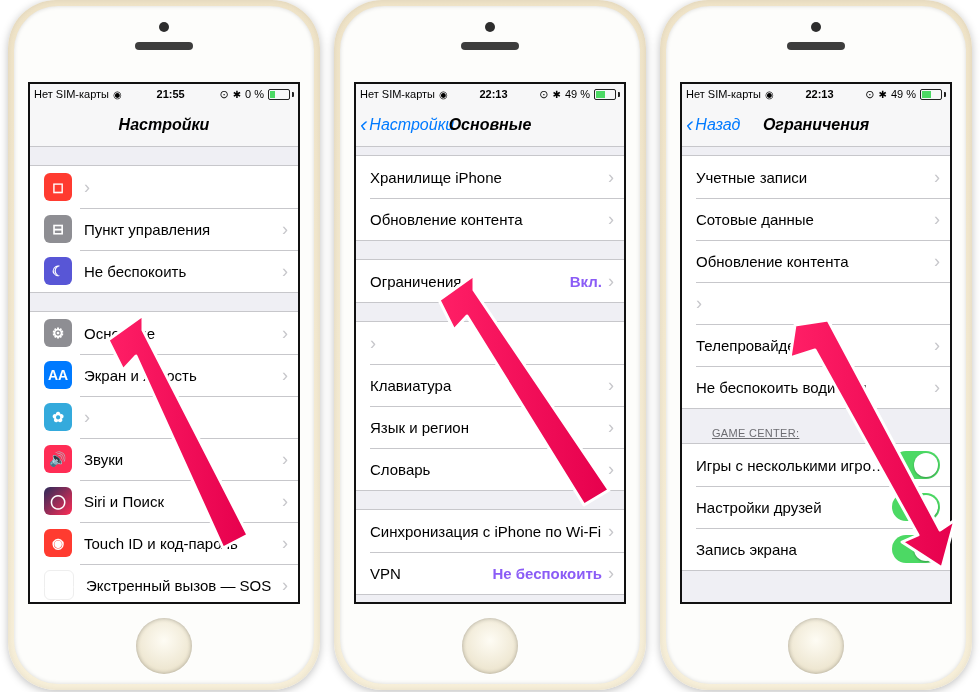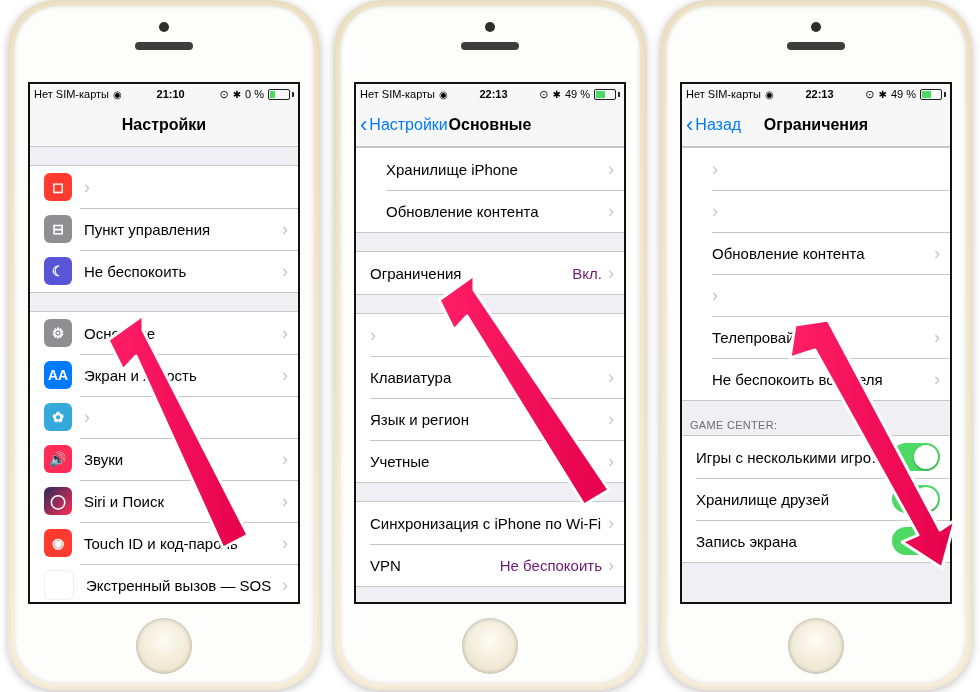--- a/index.html
+++ b/index.html
@@ -105,65 +105,67 @@
   .batt-cap { width:2px;height:5px;background:#222;border-radius:0 1px 1px 0;}
   
   .navbar {
     height: 42px;
     background: #f7f7f8;
     border-bottom:1px solid #c7c7cb;
     display:flex;
     align-items:center;
     position:relative;
     font-size:16px;
+    font-style:italic;
   }
   .nav-back {
     display:flex;align-items:center;color:#007aff;padding-left:4px;gap:2px;
     cursor:pointer;
   }
   .nav-back .chev {font-size:22px;line-height:1;}
   .nav-title {
     position:absolute;left:0;right:0;text-align:center;font-weight:600;pointer-events:none;
   }
   
   .list { }
   .group {
     margin-top: 18px;
     background:#fff;
     border-top:1px solid #c7c7cb;
     border-bottom:1px solid #c7c7cb;
   }
-  .group.first { margin-top: 0; padding-left: 16px; }
+  .group.first { margin-top: 8px; }
   .group-header {
     font-size:11px;
     color:#6d6d72;
-    padding: 18px 8px 4px;
+    padding: 18px 30px 4px;
     text-transform: uppercase;
     letter-spacing:.3px;
+    text-decoration:underline;
   }
   .row {
     display:flex;
     align-items:center;
     height:42px;
     padding-left:14px;
     padding-right:10px;
     position:relative;
   }
   .row + .row::before {
     content:"";
     position:absolute;
     top:0;left:14px;right:0;height:1px;background:#c7c7cb;
   }
   .row.has-icon + .row.has-icon::before { left:50px; }
   .row .icon {
     width:28px;height:28px;border-radius:6px;margin-right:12px;flex:0 0 28px;
     display:flex;align-items:center;justify-content:center;color:#fff;font-size:14px;font-weight:600;
   }
   .row .label { flex:1 1 auto; font-size:15px; color:#000; overflow:hidden;text-overflow:ellipsis;white-space:nowrap;}
-  .row .value { color:#701a75;font-size:15px;margin-right:6px;}
+  .row .value { color:#8b5cf6;font-size:15px;margin-right:6px;font-weight:bold;}
   .row .chev-r { color:#c7c7cb;font-size:18px;}
   
   .toggle {
     width:48px;height:28px;border-radius:14px;background:#4cd964;position:relative;flex:0 0 48px;
   }
   .toggle .knob{
     position:absolute;top:2px;width:24px;height:24px;border-radius:50%;background:#fff;
     box-shadow:0 1px 2px rgba(0,0,0,.3);
   }
   .toggle.on .knob{ right:2px;}
@@ -191,21 +193,21 @@
       <div class="phone-inner"></div>
     <div class="camera"></div>
       <div class="speaker"></div>
       <div class="home-btn"></div>
     <div class="screen">
       <div class="statusbar">
         <div class="sb-left">
             <span>Нет SIM-карты</span>
             <span class="wifi">◉</span>
           </div>
-        <div class="sb-center">21:10</div>
+        <div class="sb-center">21:55</div>
         <div class="sb-right">
             <span>⊙</span>
             <span class="bt">✱</span>
             <span>0 %</span>
             <span class="battery">
               <span class="batt-body">
                 <span class="batt-fill" style="width:5px"></span>
               </span>
               <span class="batt-cap"></span>
             </span>
@@ -341,21 +343,21 @@
             </div>
           <div class="row">
               <span class="label">Клавиатура</span>
               <span class="chev-r">›</span>
             </div>
           <div class="row">
               <span class="label">Язык и регион</span>
               <span class="chev-r">›</span>
             </div>
           <div class="row">
-              <span class="label">Учетные</span>
+              <span class="label">Словарь</span>
               <span class="chev-r">›</span>
             </div>
         </div>
         <div class="group">
           <div class="row">
               <span class="label">Синхронизация с iPhone по Wi-Fi</span>
               <span class="chev-r">›</span>
             </div>
           <div class="row">
               <span class="label">VPN</span>
@@ -406,23 +408,25 @@
       <div class="navbar">
         <div class="nav-back">
             <span class="chev">‹</span>
             <span>Назад</span>
           </div>
         <div class="nav-title">Ограничения</div>
       </div>
       <div class="list">
         <div class="group first">
           <div class="row">
-              <span class="chev-r">›</span>
-            </div>
-          <div class="row">
+              <span class="label">Учетные записи</span>
+              <span class="chev-r">›</span>
+            </div>
+          <div class="row">
+              <span class="label">Сотовые данные</span>
               <span class="chev-r">›</span>
             </div>
           <div class="row">
               <span class="label">Обновление контента</span>
               <span class="chev-r">›</span>
             </div>
           <div class="row">
               <span class="chev-r">›</span>
             </div>
           <div class="row">
@@ -436,21 +440,21 @@
         </div>
         <div class="group-header">GAME CENTER:</div>
         <div class="group" style="margin-top:0">
           <div class="row">
               <span class="label">Игры с несколькими игрока...</span>
               <span class="toggle on">
                 <span class="knob"></span>
               </span>
             </div>
           <div class="row">
-              <span class="label">Хранилище друзей</span>
+              <span class="label">Настройки друзей</span>
               <span class="toggle on">
                 <span class="knob"></span>
               </span>
             </div>
           <div class="row">
               <span class="label">Запись экрана</span>
               <span class="toggle on">
                 <span class="knob"></span>
               </span>
             </div>

